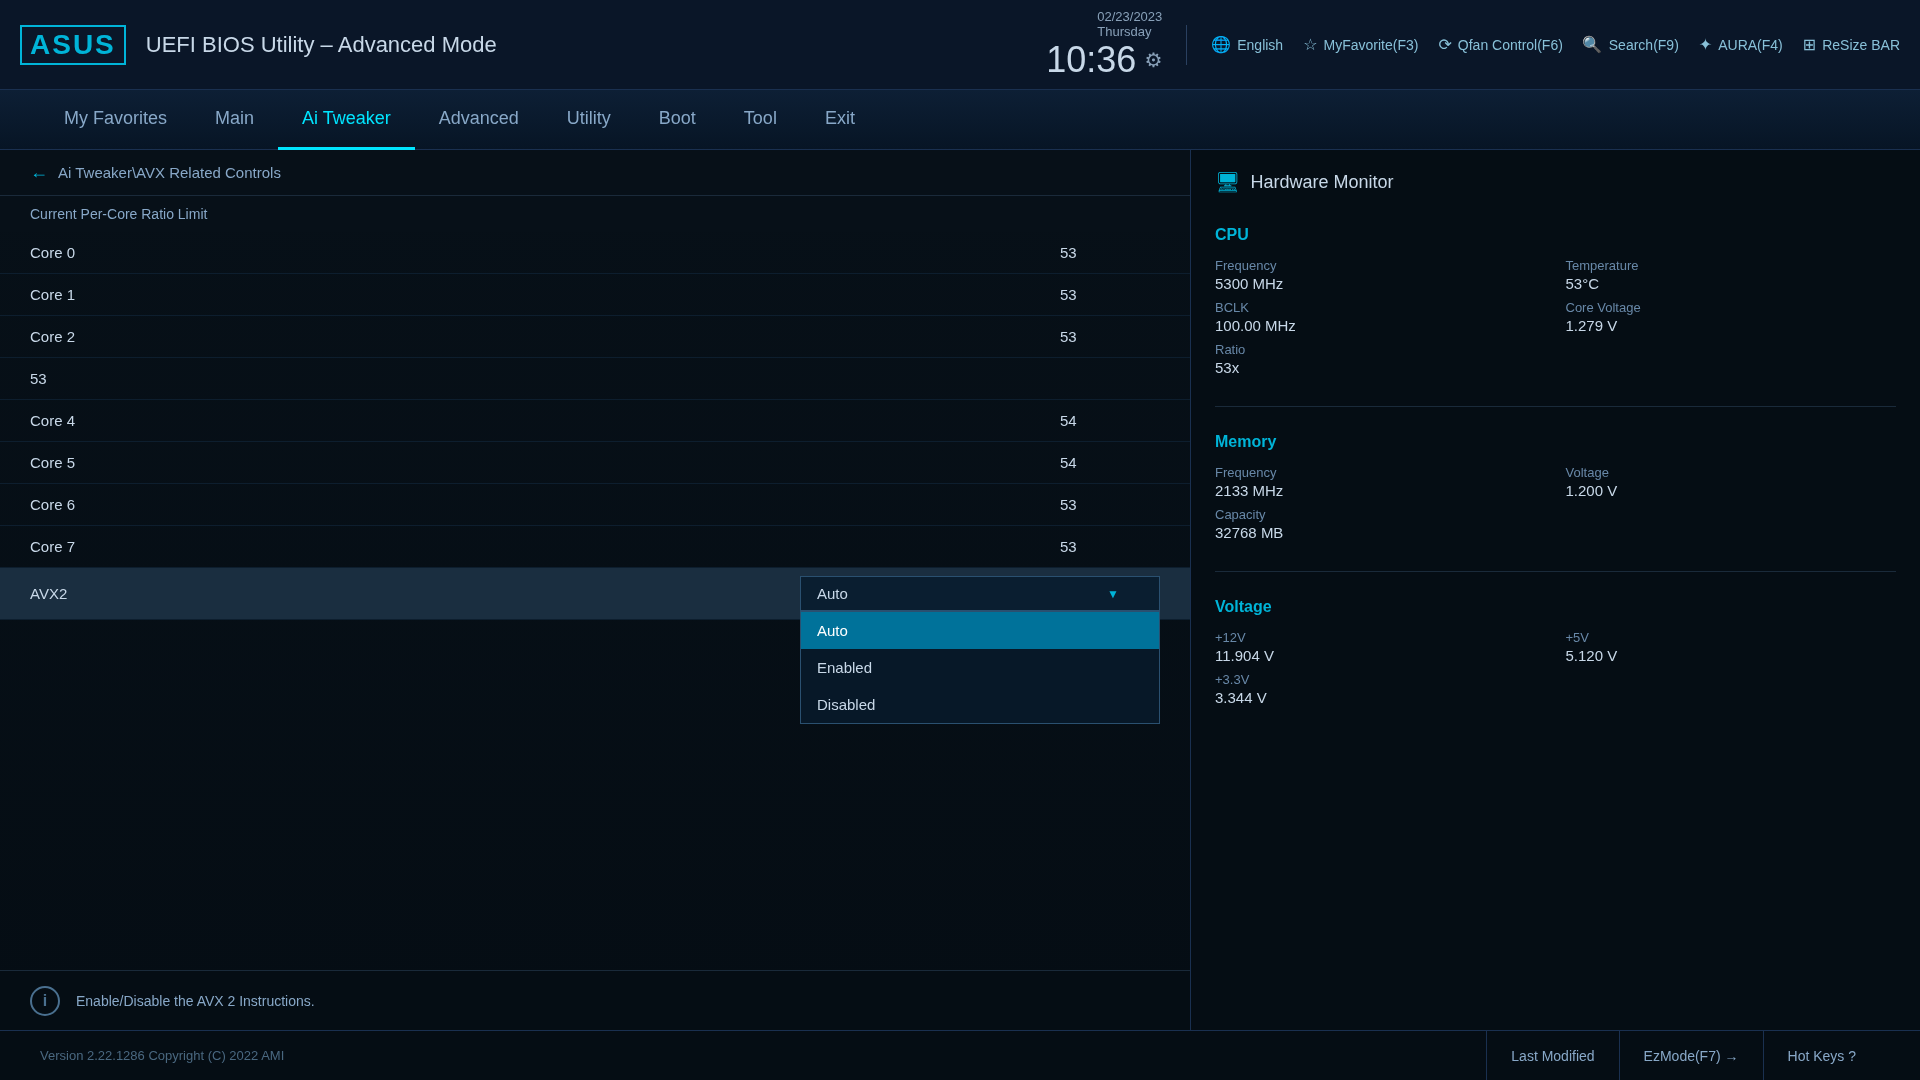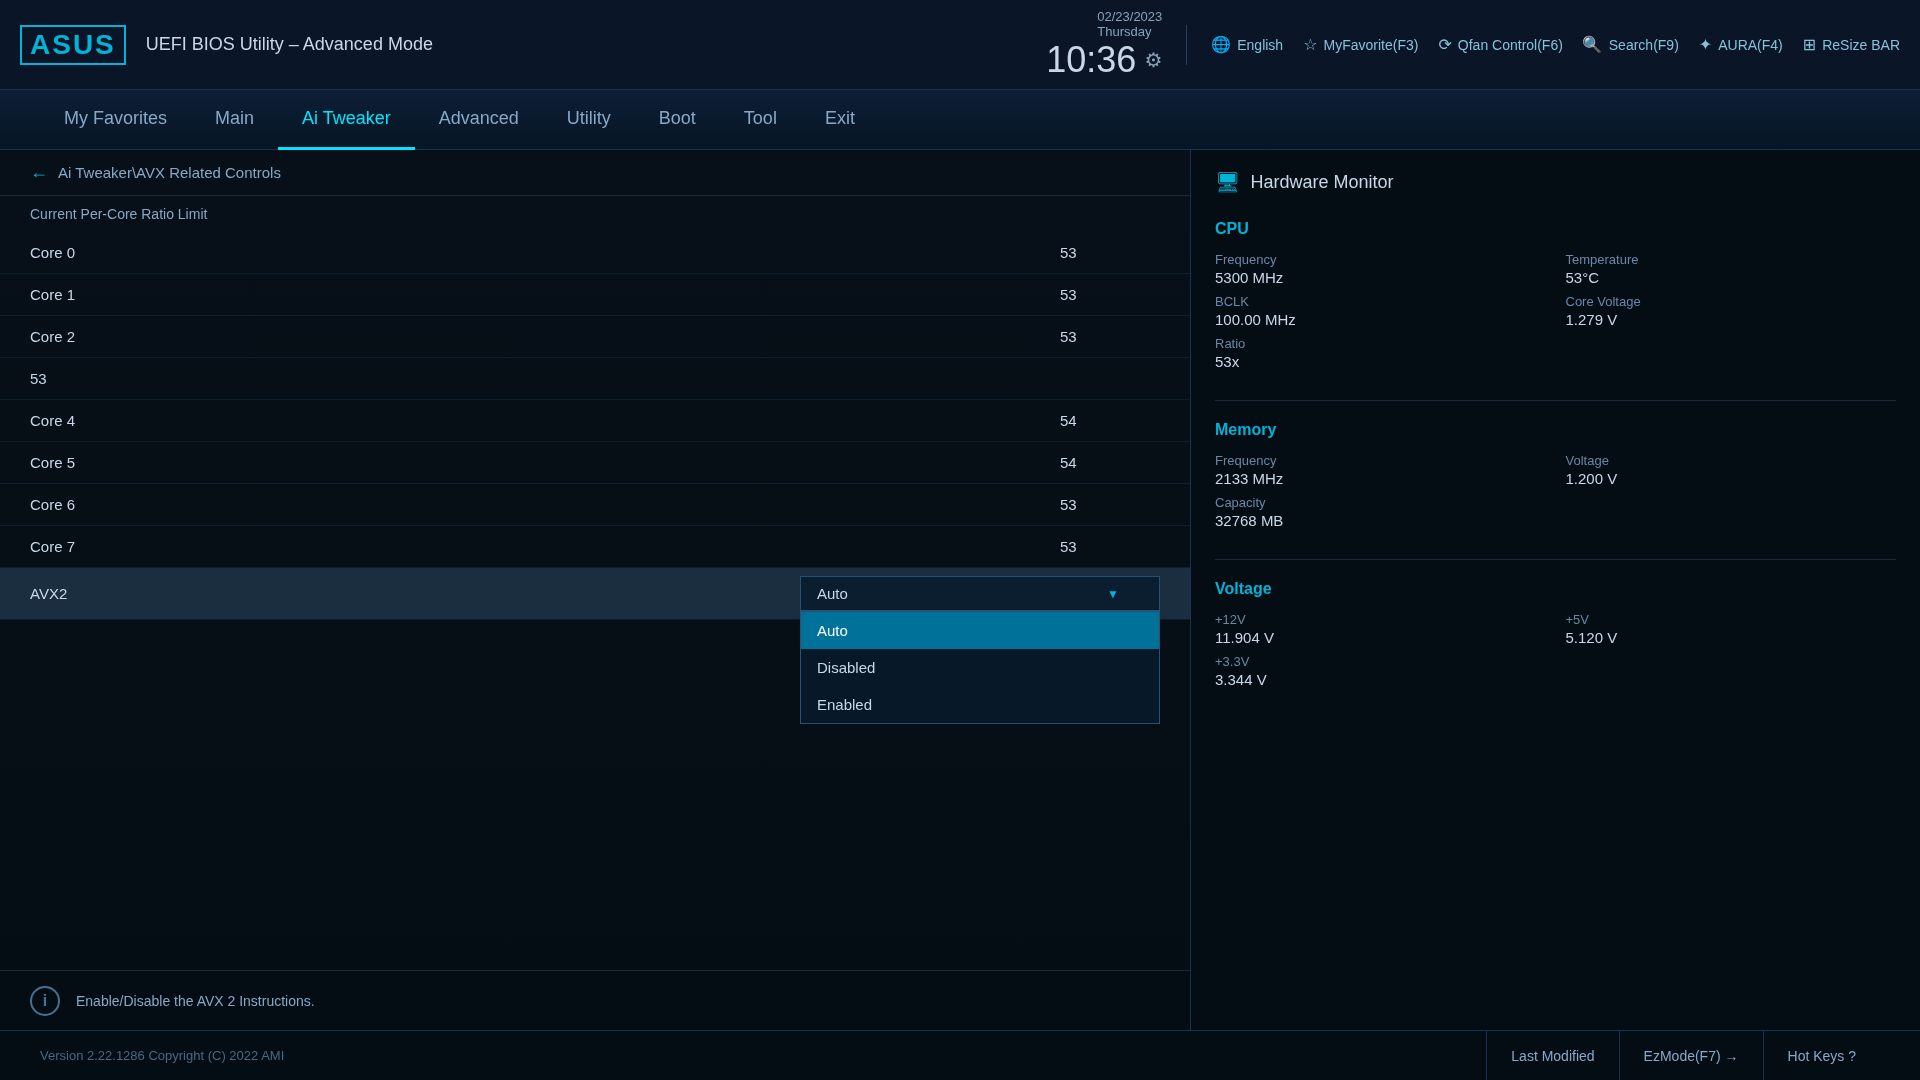--- a/index.html
+++ b/index.html
@@ -32,21 +32,21 @@
     .asus-logo-text {
       color: #00b4d8;
       font-size: 28px;
       font-weight: 900;
       letter-spacing: 2px;
       border: 2px solid #00b4d8;
       padding: 2px 8px;
     }
     .bios-title {
       color: #c8d8e8;
-      font-size: 18px;
+      font-size: 22px;
       margin-left: 16px;
       font-weight: 300;
     }
 
     .top-right-bar {
       margin-left: auto;
       display: flex;
       align-items: center;
       gap: 24px;
     }
@@ -285,21 +285,21 @@
       color: #c8d8e8;
       font-size: 18px;
       font-weight: 500;
     }
 
     .hw-section-title {
       color: #00b4d8;
       font-size: 16px;
       font-weight: 600;
       margin-bottom: 14px;
-      margin-top: 6px;
+      margin-top: 12px;
     }
     .hw-grid {
       display: grid;
       grid-template-columns: 1fr 1fr;
       gap: 8px 20px;
       margin-bottom: 16px;
     }
     .hw-item {}
     .hw-item-label {
       color: #6888a8;
@@ -469,22 +469,22 @@
 
       <div class="settings-row selected">
         <span class="settings-label">AVX2</span>
         <div class="dropdown-container">
           <div class="dropdown-button">
             <span>Auto</span>
             <span class="dropdown-arrow">▼</span>
           </div>
           <div class="dropdown-menu">
             <div class="dropdown-option highlighted">Auto</div>
+            <div class="dropdown-option">Enabled</div>
             <div class="dropdown-option">Disabled</div>
-            <div class="dropdown-option">Enabled</div>
           </div>
         </div>
       </div>
     </div>
 
     <div class="info-bar">
       <div class="info-icon">i</div>
       <span class="info-text">Enable/Disable the AVX 2 Instructions.</span>
     </div>
   </div>

